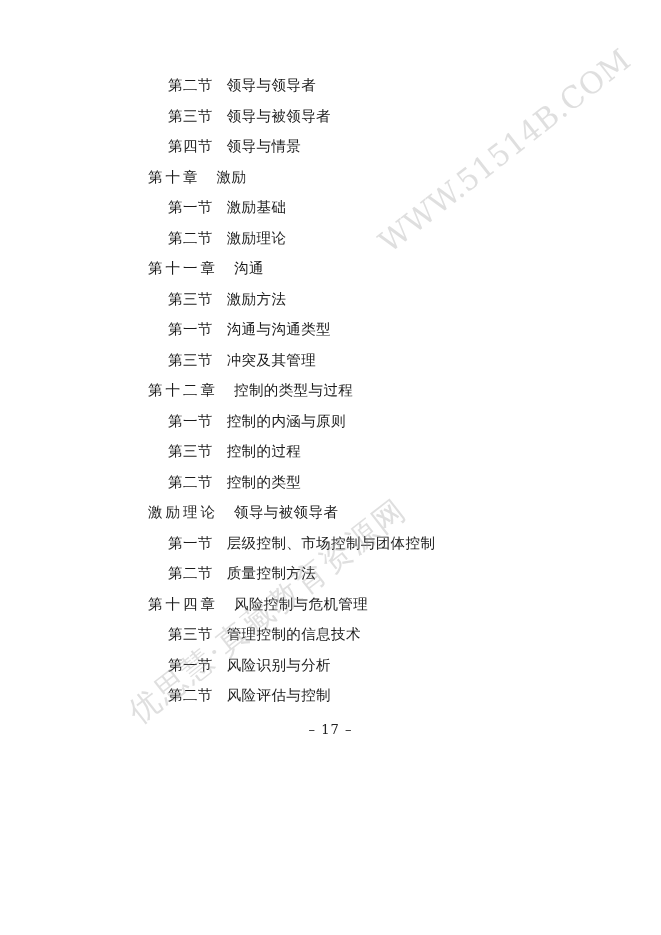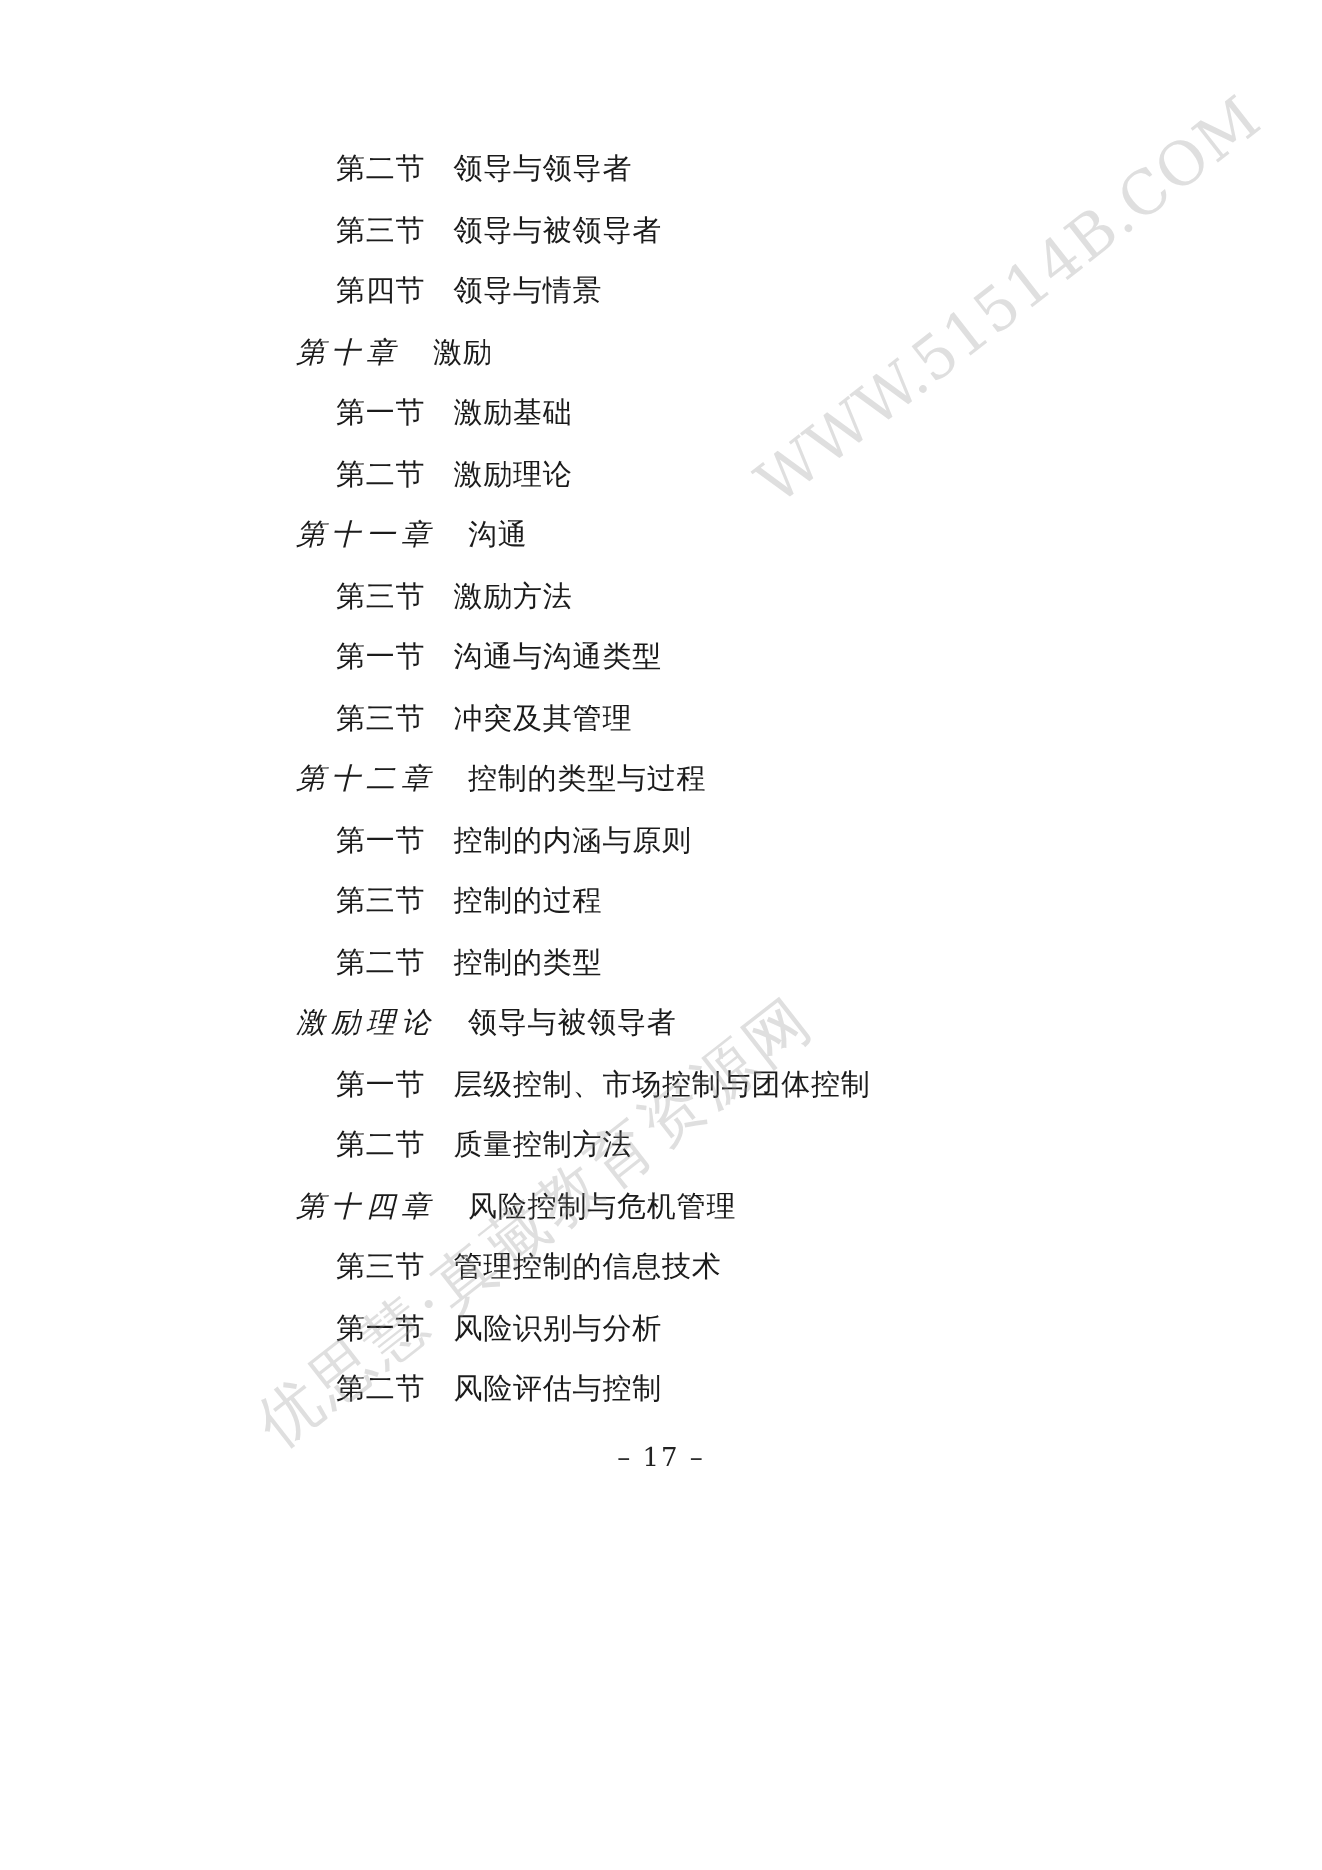--- a/index.html
+++ b/index.html
@@ -47,21 +47,20 @@
   }
   .gap-wide {
     display: inline-block;
     width: 16px;
   }
   .ch-title {
     letter-spacing: 0.4px;
   }
   .chapter-num {
     letter-spacing: 3.0px;
-    font-style: italic;
   }
   .page-number {
     position: absolute;
     left: 0;
     right: 0;
     bottom: 62px;
     text-align: center;
     font-family: "DejaVu Serif", serif;
     font-size: 13px;
     color: #222;

